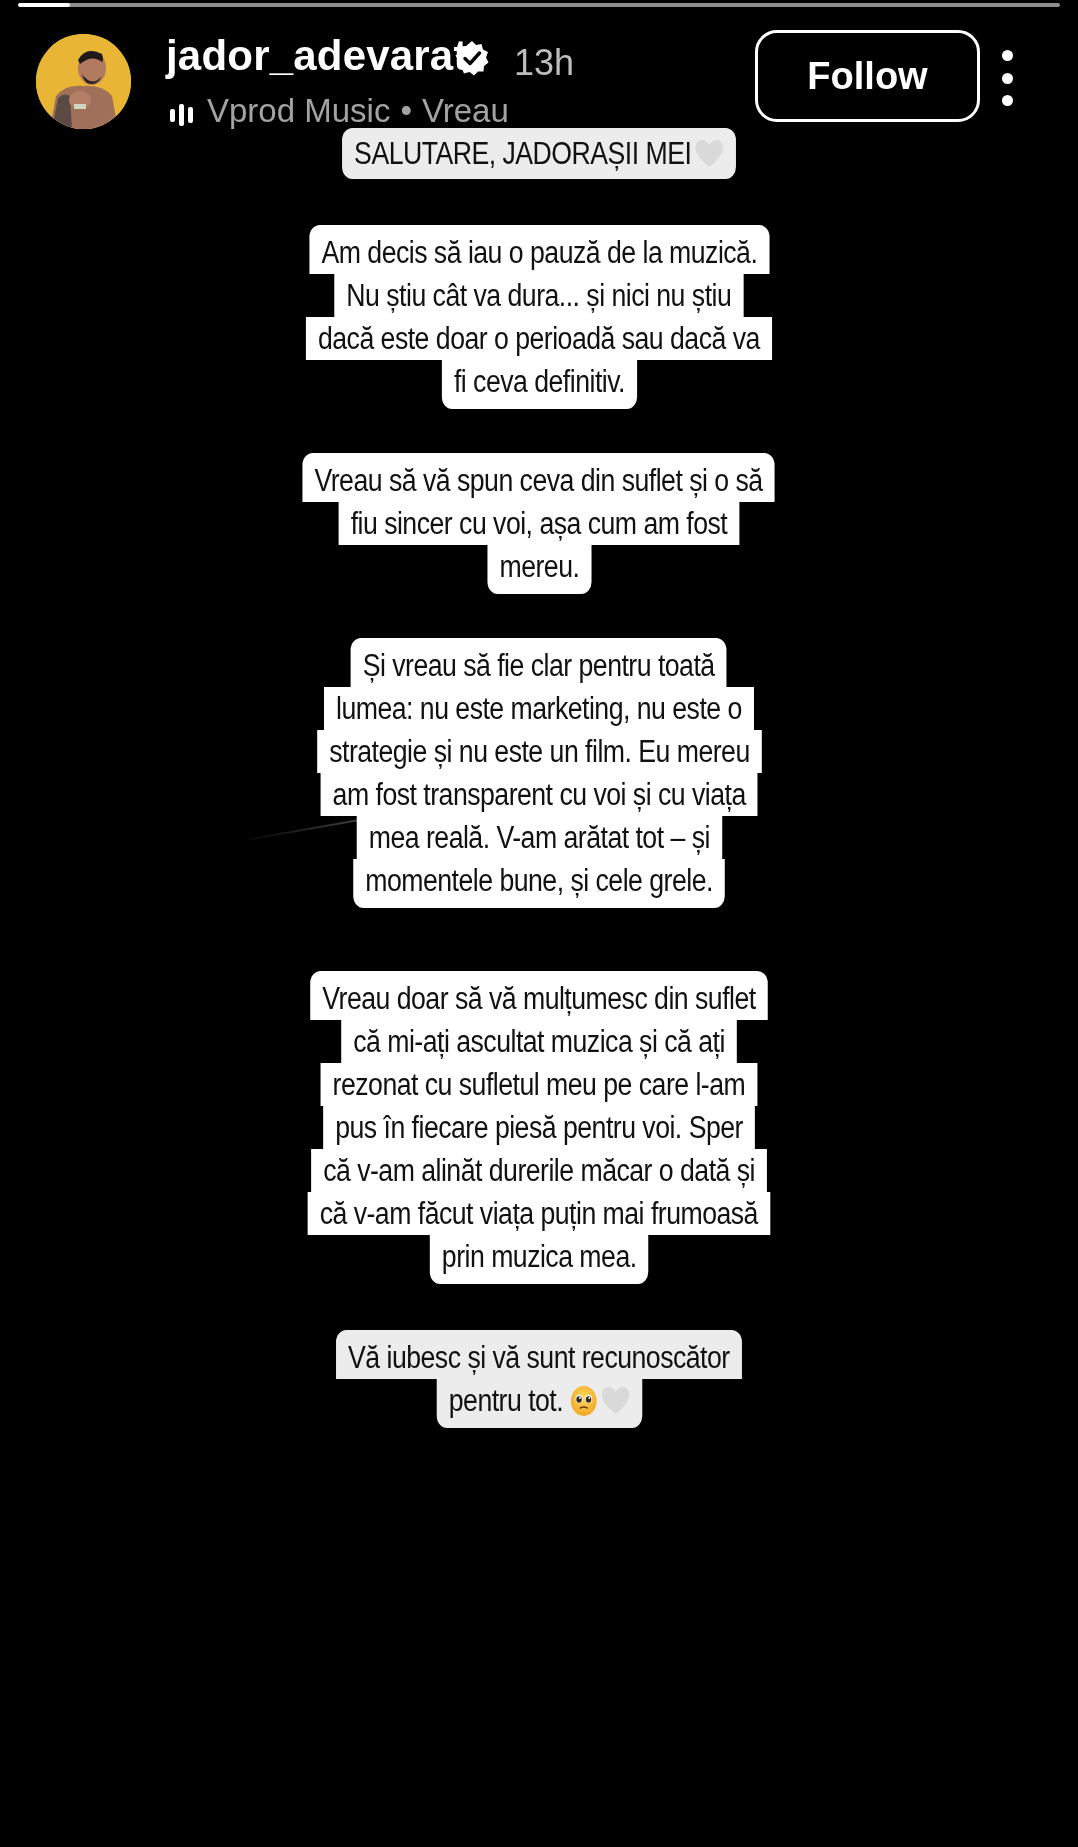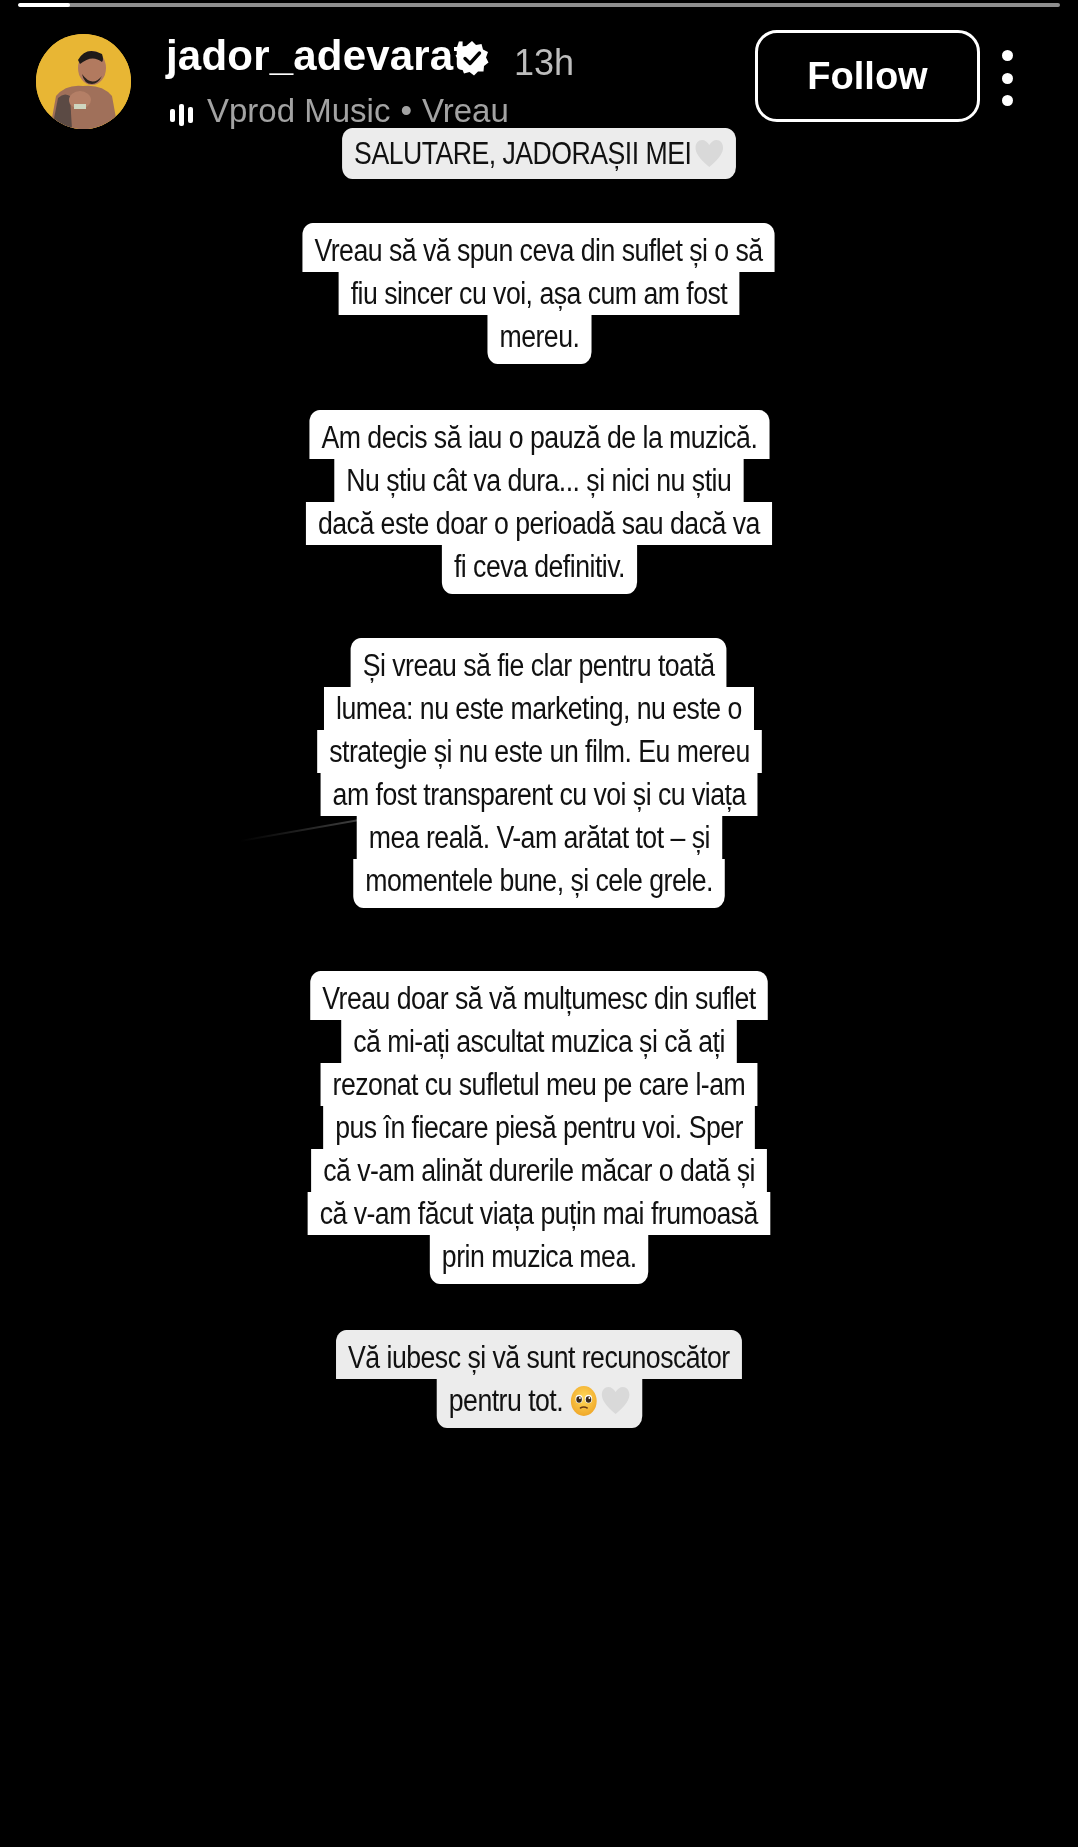--- a/index.html
+++ b/index.html
@@ -257,31 +257,31 @@
 <div class="story">
 
   <div class="block" style="margin-top:0px">
     <span class="line only title">
       <span>SALUTARE, JADORAȘII MEI</span><svg class="heart" viewBox="0 0 34 30">
           <path d="M17 28 C4 19 1 13 1 8.5 C1 4 4.5 1 8.5 1 C12 1 15 3 17 6 C19 3 22 1 25.5 1 C29.5 1 33 4 33 8.5 C33 13 30 19 17 28 Z" fill="#d9d9d9"></path>
         </svg>
     </span>
   </div>
 
-  <div class="block" style="margin-top:44px">
-    <span class="line first">Vreau să vă spun ceva din suflet și o să</span>
-    <span class="line mid">fiu sincer cu voi, așa cum am fost</span>
-    <span class="line last">mereu.</span>
-  </div>
-
   <div class="block" style="margin-top:46px">
     <span class="line first">Am decis să iau o pauză de la muzică.</span>
     <span class="line mid">Nu știu cât va dura... și nici nu știu</span>
     <span class="line mid">dacă este doar o perioadă sau dacă va</span>
     <span class="line last">fi ceva definitiv.</span>
+  </div>
+
+  <div class="block" style="margin-top:44px">
+    <span class="line first">Vreau să vă spun ceva din suflet și o să</span>
+    <span class="line mid">fiu sincer cu voi, așa cum am fost</span>
+    <span class="line last">mereu.</span>
   </div>
 
 
   <div class="block" style="margin-top:44px">
     <span class="line first">Și vreau să fie clar pentru toată</span>
     <span class="line mid">lumea: nu este marketing, nu este o</span>
     <span class="line mid">strategie și nu este un film. Eu mereu</span>
     <span class="line mid">am fost transparent cu voi și cu viața</span>
     <span class="line mid">mea reală. V-am arătat tot – și</span>
     <span class="line last">momentele bune, și cele grele.</span>

